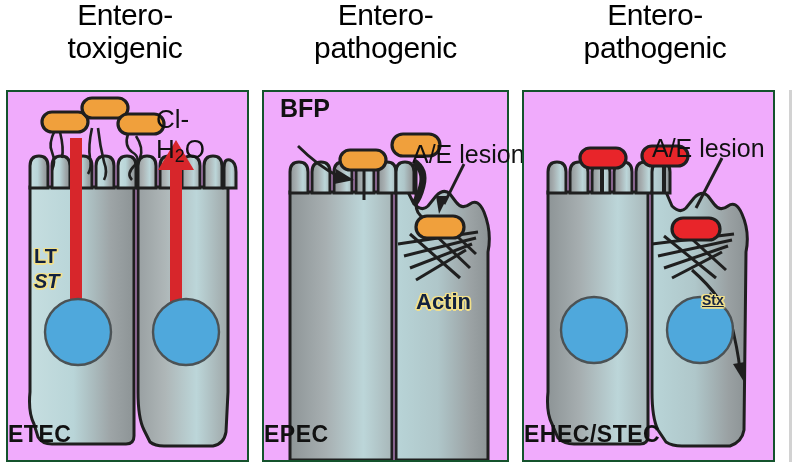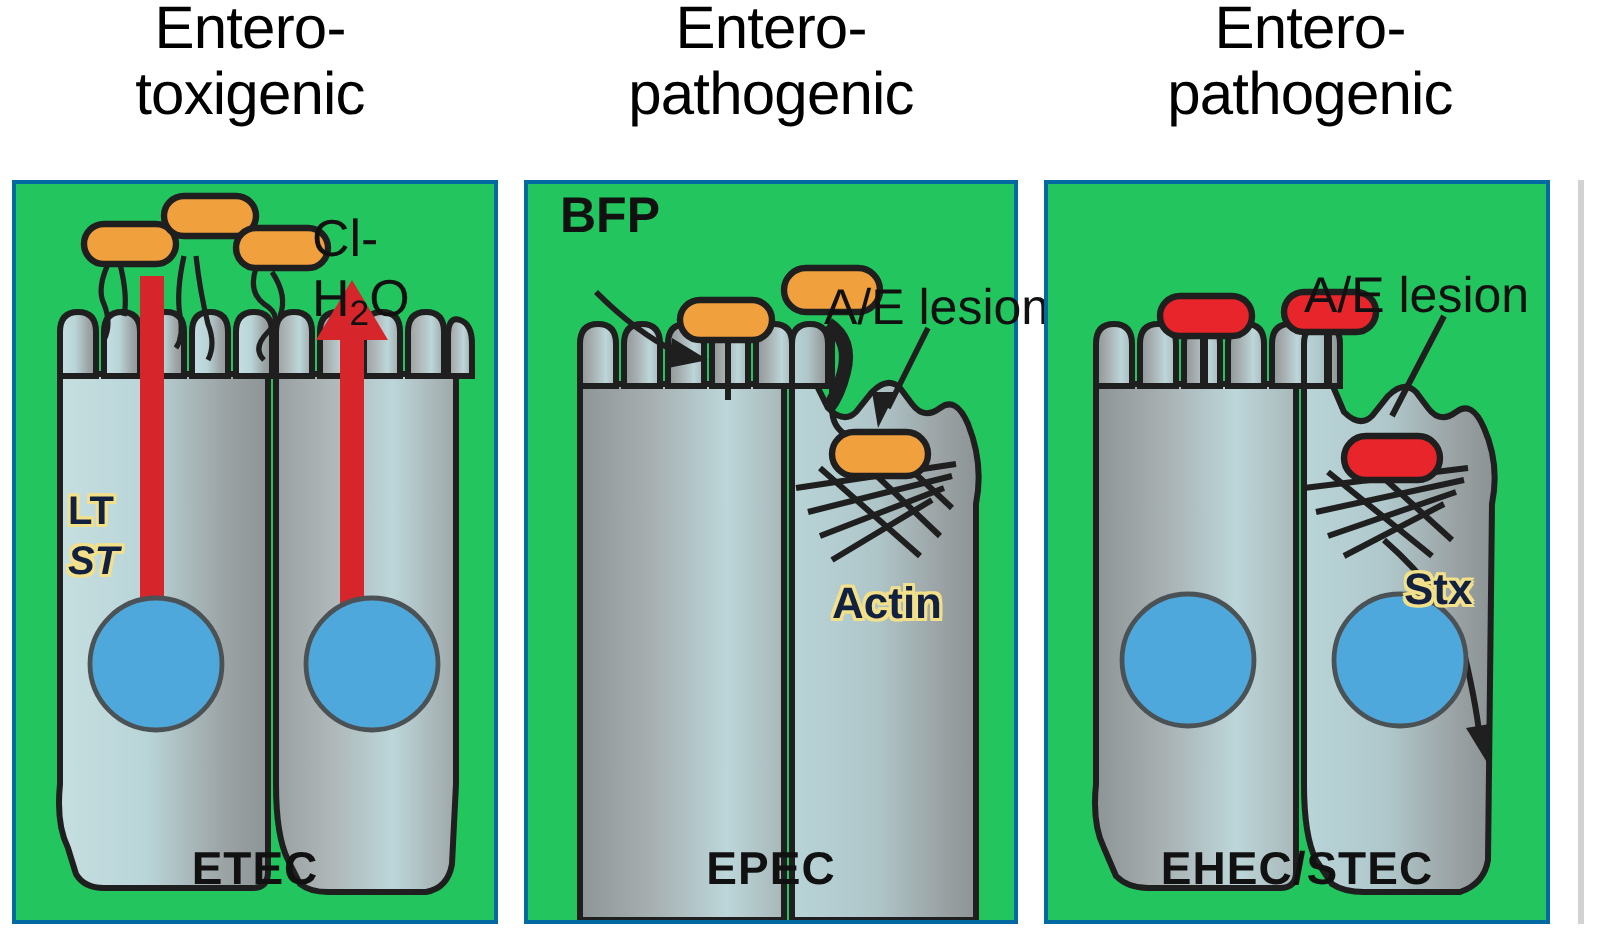--- a/index.html
+++ b/index.html
@@ -23,34 +23,34 @@
     position: absolute;
     text-align: center;
     font-size: 30px;
     line-height: 33px;
     color: #000;
     font-family: "Liberation Sans", sans-serif;
     letter-spacing: -0.4px;
   }
   .panel-box {
     position: absolute;
-    background: #22c55e;
-    border: 2px solid #0369a1;
+    background: #f0abfc;
+    border: 2px solid #14532d;
     box-sizing: border-box;
   }
   .panel-sliver {
     position: absolute;
     background: #ffffff;
     border-left: 3px solid #d2d2d2;
     box-sizing: border-box;
   }
   .panel-footer {
     position: absolute;
     width: 100%;
-    text-align: center;
+    text-align: left;
     font-size: 23px;
     font-weight: bold;
     color: #111;
     letter-spacing: 0.5px;
   }
   svg.art { position: absolute; left: 0; top: 0; }
   .lbl {
     position: absolute;
     font-size: 21px;
     color: #111;
@@ -323,20 +323,20 @@
       <rect x="56" y="56" width="46" height="20" rx="10" fill="#E8252A" stroke="#1f1f1f" stroke-width="3.2"></rect>
       <rect x="118" y="54" width="46" height="20" rx="10" fill="#E8252A" stroke="#1f1f1f" stroke-width="3.2"></rect>
       <rect x="148" y="126" width="48" height="22" rx="11" fill="#E8252A" stroke="#1f1f1f" stroke-width="3.2"></rect>
 
       <circle cx="70" cy="238" r="33" fill="#4FA8DC" stroke="#4b5255" stroke-width="2.4"></circle>
       <circle cx="176" cy="238" r="33" fill="#4FA8DC" stroke="#4b5255" stroke-width="2.4"></circle>
     </svg>
 
     <div class="lbl" style="left:128px; top:42px; font-size:25px;">A/E lesion</div>
 
-    <div class="lbl-outline" style="position:absolute; left:178px; top:190px; font-size:22px;">Stx</div>
+    <div class="lbl-outline" style="position:absolute; left:178px; top:200px; font-size:14px;text-decoration:underline;">Stx</div>
 
     <div class="panel-footer" style="bottom:12px; left:0;">EHEC/STEC</div>
   </div>
 
   <div class="panel-sliver" style="left:789px; top:90px; width:11px; height:372px;"></div>
 
 </div>
 
 </body></html>

